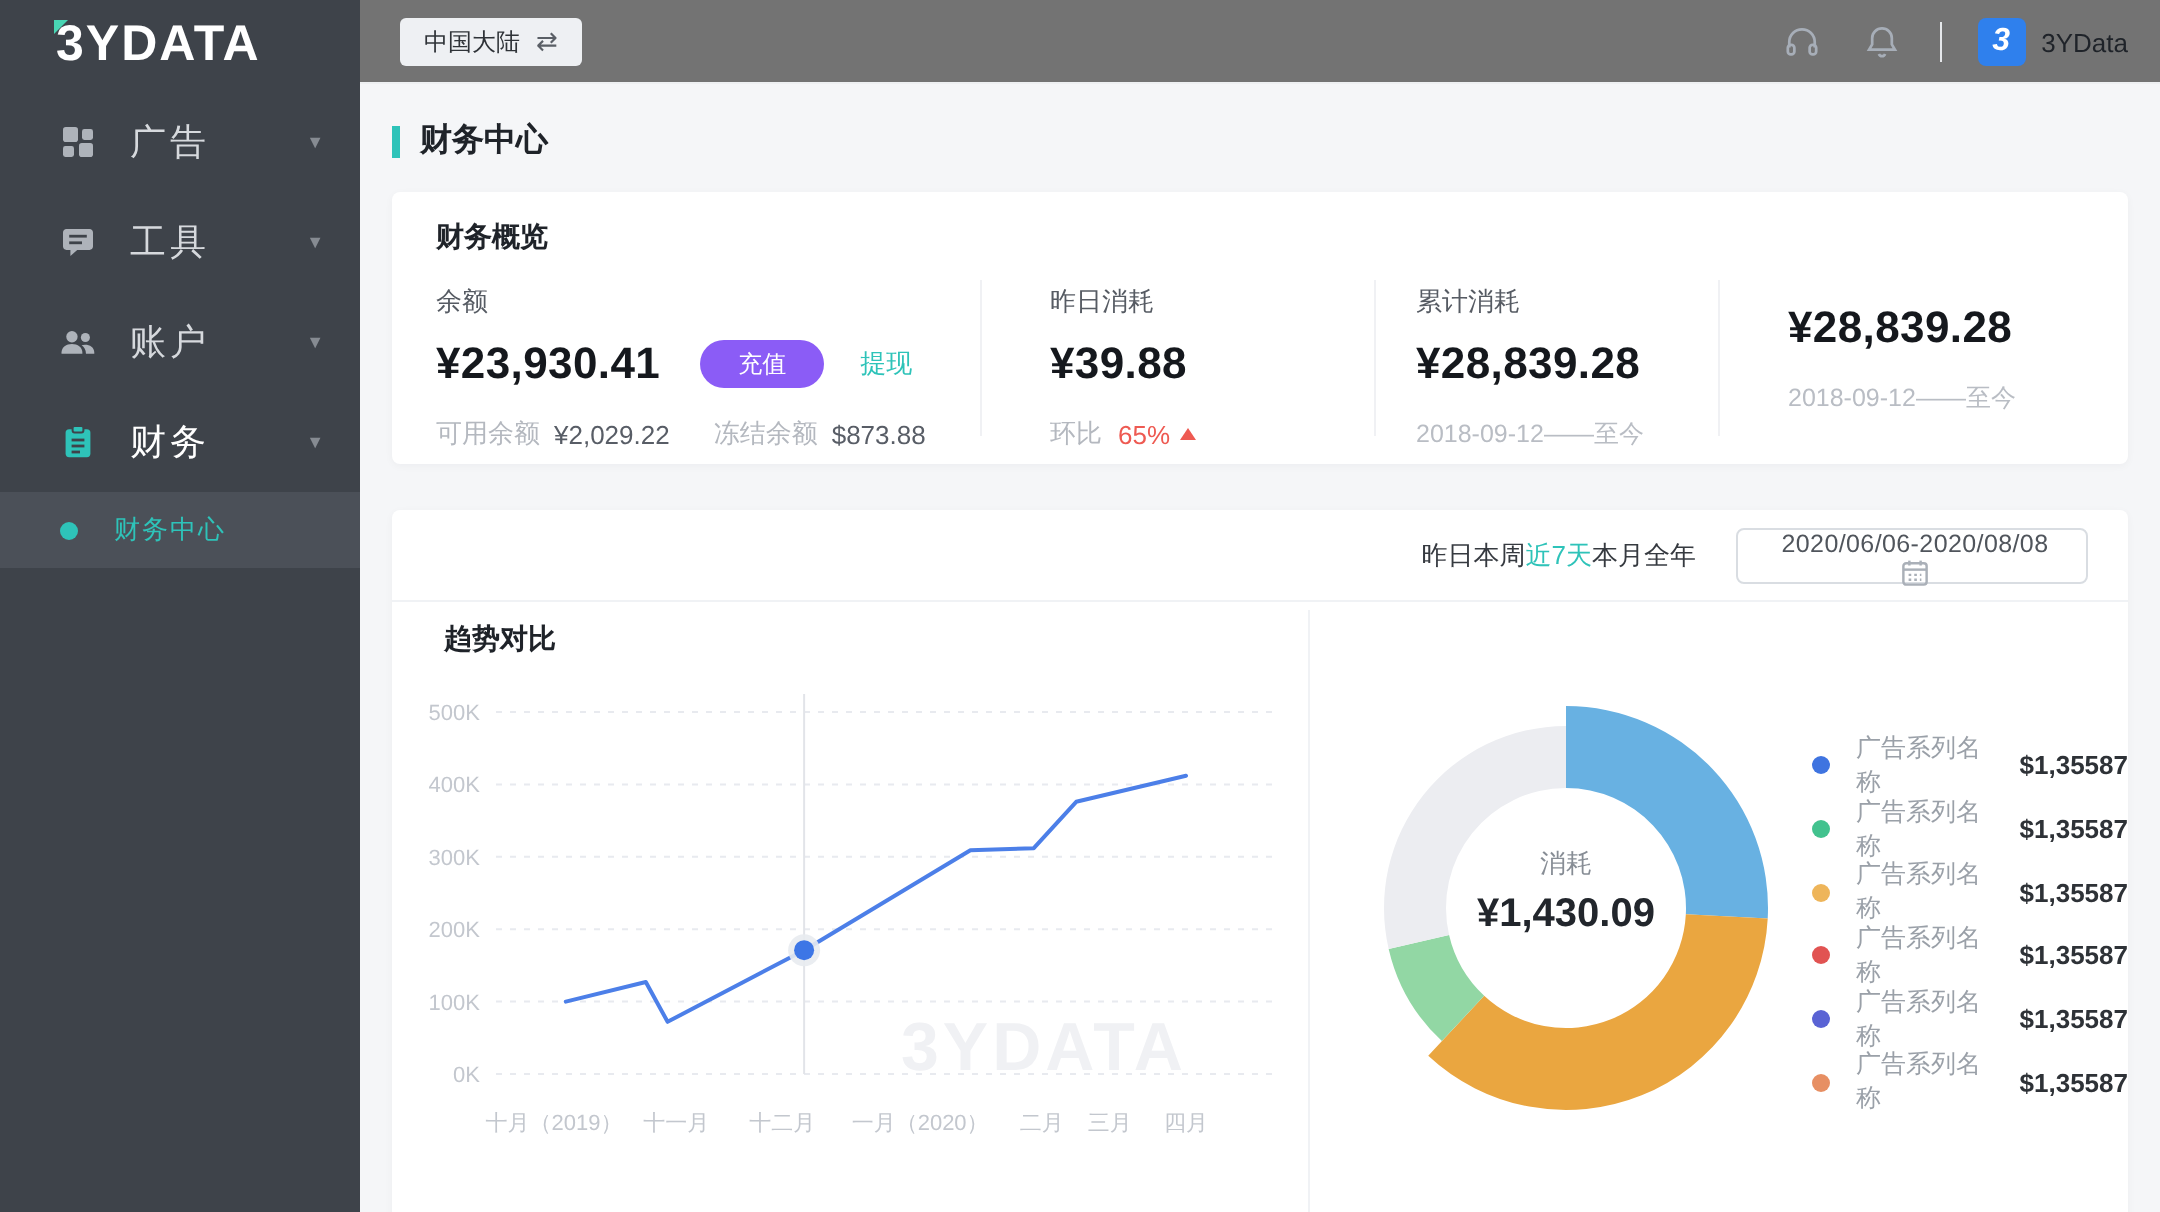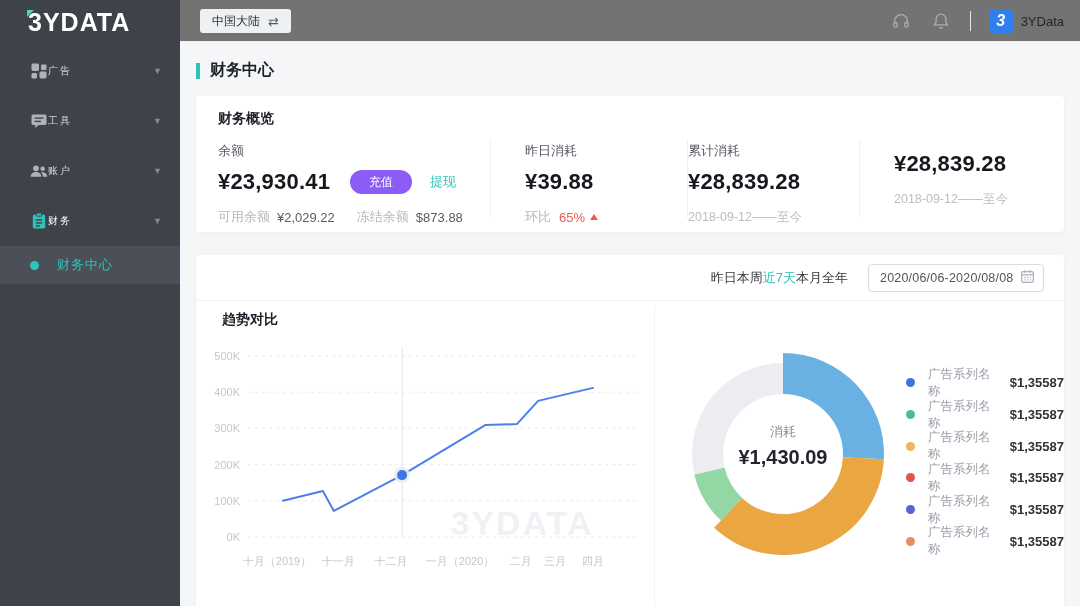--- a/index.html
+++ b/index.html
@@ -6,21 +6,21 @@
   html,body { width:1080px; height:606px; overflow:hidden; font-family:"Liberation Sans","DejaVu Sans",sans-serif; background:#f5f6f8; }
 
   
   .sidebar { position:absolute; left:0; top:0; width:180px; height:606px; background:#3e434a; z-index:5; }
   .logo { position:absolute; left:28px; top:8px; font-size:25px; font-weight:800; color:#ffffff; letter-spacing:1px; }
   .logo .accent { position:relative; }
   .logo .accent::before { content:""; position:absolute; left:-1px; top:2px; width:7px; height:7px; background:#49d6b4; clip-path:polygon(0 0,100% 0,0 100%); }
   .nav { position:absolute; top:46px; left:0; right:0; }
   .nav-item { position:relative; height:50px; display:flex; align-items:center; padding:0 18px 0 30px; cursor:pointer; }
   .nav-item .nicon { width:18px; height:18px; display:flex; align-items:center; justify-content:center; }
-  .nav-item .nlabel { font-size:10px; color:#d6d9dd; letter-spacing:2px; }
+  .nav-item .nlabel { margin-left:17px; font-size:18px; color:#d6d9dd; letter-spacing:2px; }
   .nav-item .chev { margin-left:auto; font-size:9px; color:#868b92; }
   .sub-item { height:38px; background:#4b5058; display:flex; align-items:center; padding-left:30px; cursor:pointer; }
   .sub-dot { width:9px; height:9px; border-radius:50%; background:#2ec3b9; }
   .sub-label { margin-left:18px; font-size:13px; color:#2ec3b9; letter-spacing:1px; }
 
   
   .topbar { position:absolute; left:180px; top:0; width:900px; height:42px; background:#737373; border-bottom:1px solid #eef0f2; z-index:4; }
   .region-btn { position:absolute; left:20px; top:9px; height:24px; padding:0 12px; background:#eef0f3; border-radius:3px; display:flex; align-items:center; gap:8px; font-size:12px; color:#2f3338; cursor:pointer; }
   .region-btn .swap { font-size:13px; color:#5a5f66; }
   .top-icons { position:absolute; right:16px; top:0; height:42px; display:flex; align-items:center; gap:18px; }
@@ -38,40 +38,40 @@
 
   .card { position:absolute; left:16px; right:16px; background:#ffffff; border-radius:4px; box-shadow:0 1px 4px rgba(31,35,41,.04); }
   .card1 { top:54px; height:136px; }
   .card2 { top:213px; height:380px; }
 
   .card1-title { position:absolute; left:22px; top:14px; font-size:14px; font-weight:700; color:#1f2329; }
   .cols { position:absolute; left:22px; right:0; top:44px; bottom:14px; display:flex; }
   .col { padding-top:2px; }
   .col1 { width:272px; }
   .col2 { width:197px; border-left:1px solid #f0f1f4; padding-left:34px; }
-  .col3 { width:172px; border-left:1px solid #f0f1f4; }
+  .col3 { width:172px; border-left:1px solid #f0f1f4; padding-left:20px; }
   .col4 { flex:1; border-left:1px solid #f0f1f4; padding-left:34px; }
   .stat-label { font-size:13px; color:#565b63; }
   .value-row { display:flex; align-items:center; margin-top:9px; }
   .stat-value { font-size:22px; font-weight:700; color:#15181d; letter-spacing:.2px; }
   .recharge-btn { margin-left:20px; width:62px; height:24px; border:none; border-radius:12px; background:#8b5cf6; color:#fff; font-size:12px; cursor:pointer; font-family:inherit; }
   .withdraw-link { margin-left:18px; font-size:13px; color:#2ec3b9; cursor:pointer; }
   .sub-row { margin-top:13px; font-size:13px; color:#b4b8bf; display:flex; align-items:center; }
   .sub-row .dark { color:#585d66; margin-left:7px; }
   .sub-row .gap { margin-left:22px; }
   .ratio-up { color:#ee5a52; margin-left:8px; }
   .tri-up { display:inline-block; margin-left:5px; width:0; height:0; border-left:4px solid transparent; border-right:4px solid transparent; border-bottom:6px solid #ee5a52; }
   .period { margin-top:14px; font-size:12.5px; color:#b9bdc4; }
 
   
   .card2-head { position:absolute; left:0; right:0; top:0; height:46px; border-bottom:1px solid #f0f2f5; }
   .filters { position:absolute; right:216px; top:0; height:46px; display:flex; align-items:center; }
   .filter { font-size:13px; color:#363a40; cursor:pointer; }
   .filter.active { color:#2ec3b9; }
-  .date-box { position:absolute; right:20px; top:9px; width:176px; height:28px; border:1px solid #d9dde2; border-radius:4px; background:#fff; display:flex; align-items:center; padding:0 8px 0 11px; cursor:pointer; }
+  .date-box { position:absolute; right:20px; top:9px; width:176px; height:28px; border:1px solid #d9dde2; border-radius:4px; background:#fff; display:flex; align-items:center; padding:0 8px 0 11px; cursor:pointer;flex-direction:column; }
   .date-text { font-size:12.5px; color:#50555c; letter-spacing:.2px; flex:1; }
   .chart-title { position:absolute; left:26px; top:56px; font-size:14px; font-weight:700; color:#1f2329; }
   .chart-div { position:absolute; left:458px; top:50px; bottom:14px; width:1px; background:#f0f2f5; }
   #lineSvg { position:absolute; left:16px; top:84px; }
   .donut-wrap { position:absolute; left:472px; top:84px; width:230px; height:230px; }
   .donut-center { position:absolute; left:0; top:84px; width:100%; text-align:center; pointer-events:none; }
   .donut-center .c-label { font-size:13px; color:#878d95; }
   .donut-center .c-value { margin-top:5px; font-size:20px; font-weight:700; color:#22262c; }
   .legend { position:absolute; left:710px; top:112px; }
   .legend-row { display:flex; align-items:center; height:31.7px; cursor:pointer; }

